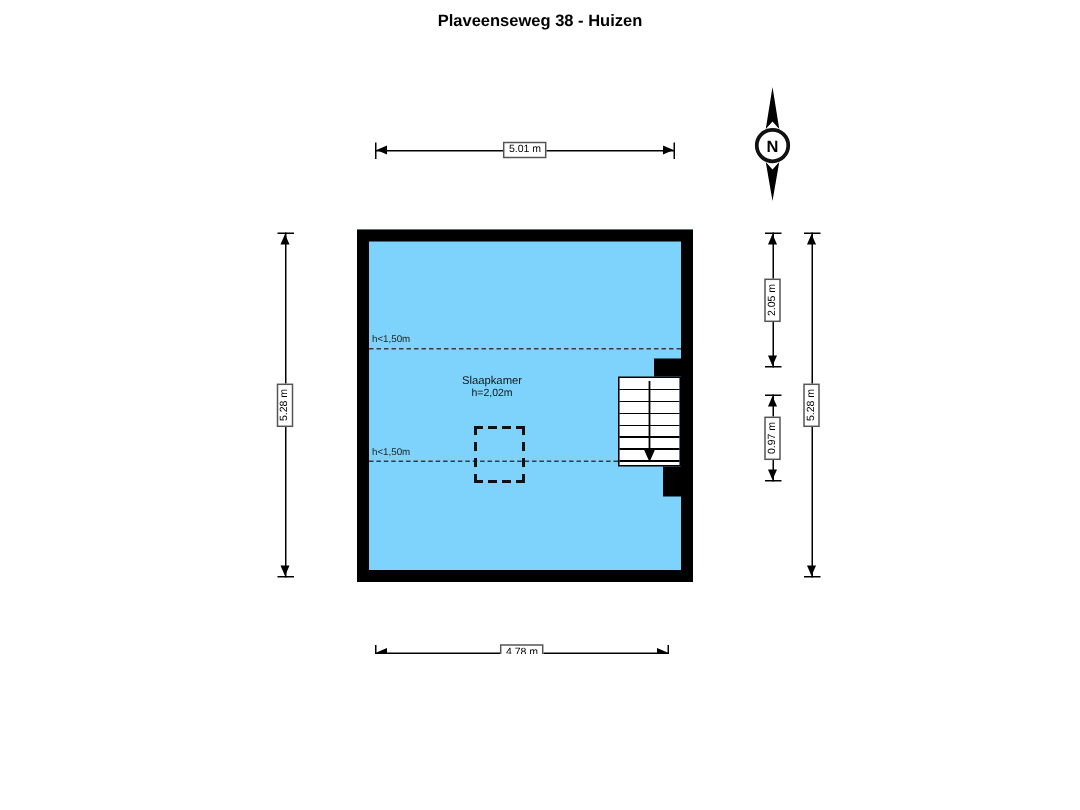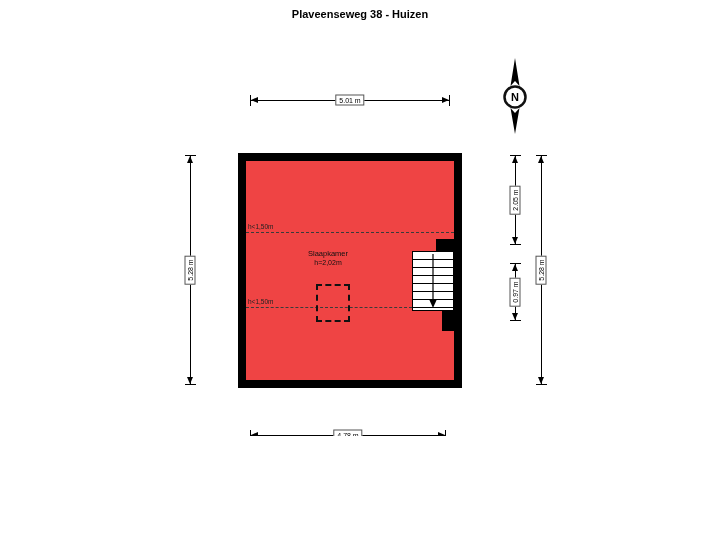--- a/index.html
+++ b/index.html
@@ -89,21 +89,21 @@
 
   <div class="compass">
     <svg width="36" height="76" viewBox="0 0 36 76">
       <path d="M18 0 L22.5 28 L18 23 L13.5 28 Z" fill="#000"></path>
       <path d="M18 76 L22.5 50 L18 55 L13.5 50 Z" fill="#000"></path>
       <circle cx="18" cy="39" r="10.5" fill="#fff" stroke="#111" stroke-width="2.5"></circle>
       <text x="18" y="43" text-anchor="middle" font-size="11" font-weight="bold" fill="#000">N</text>
     </svg>
   </div>
 
-  <div class="plan" style="background: #ef4444; border-color: rgb(0, 0, 0);">
+  <div class="plan" style="background: #7dd3fc; border-color: rgb(0, 0, 0);">
     <div class="plan-inner">
 
       <div class="hline l1"></div>
       <div class="hlabel h1">h&lt;1,50m</div>
 
       <div class="hline l2"></div>
       <div class="hlabel h2">h&lt;1,50m</div>
 
       <div class="room-label">
         <div class="rn">Slaapkamer</div>

